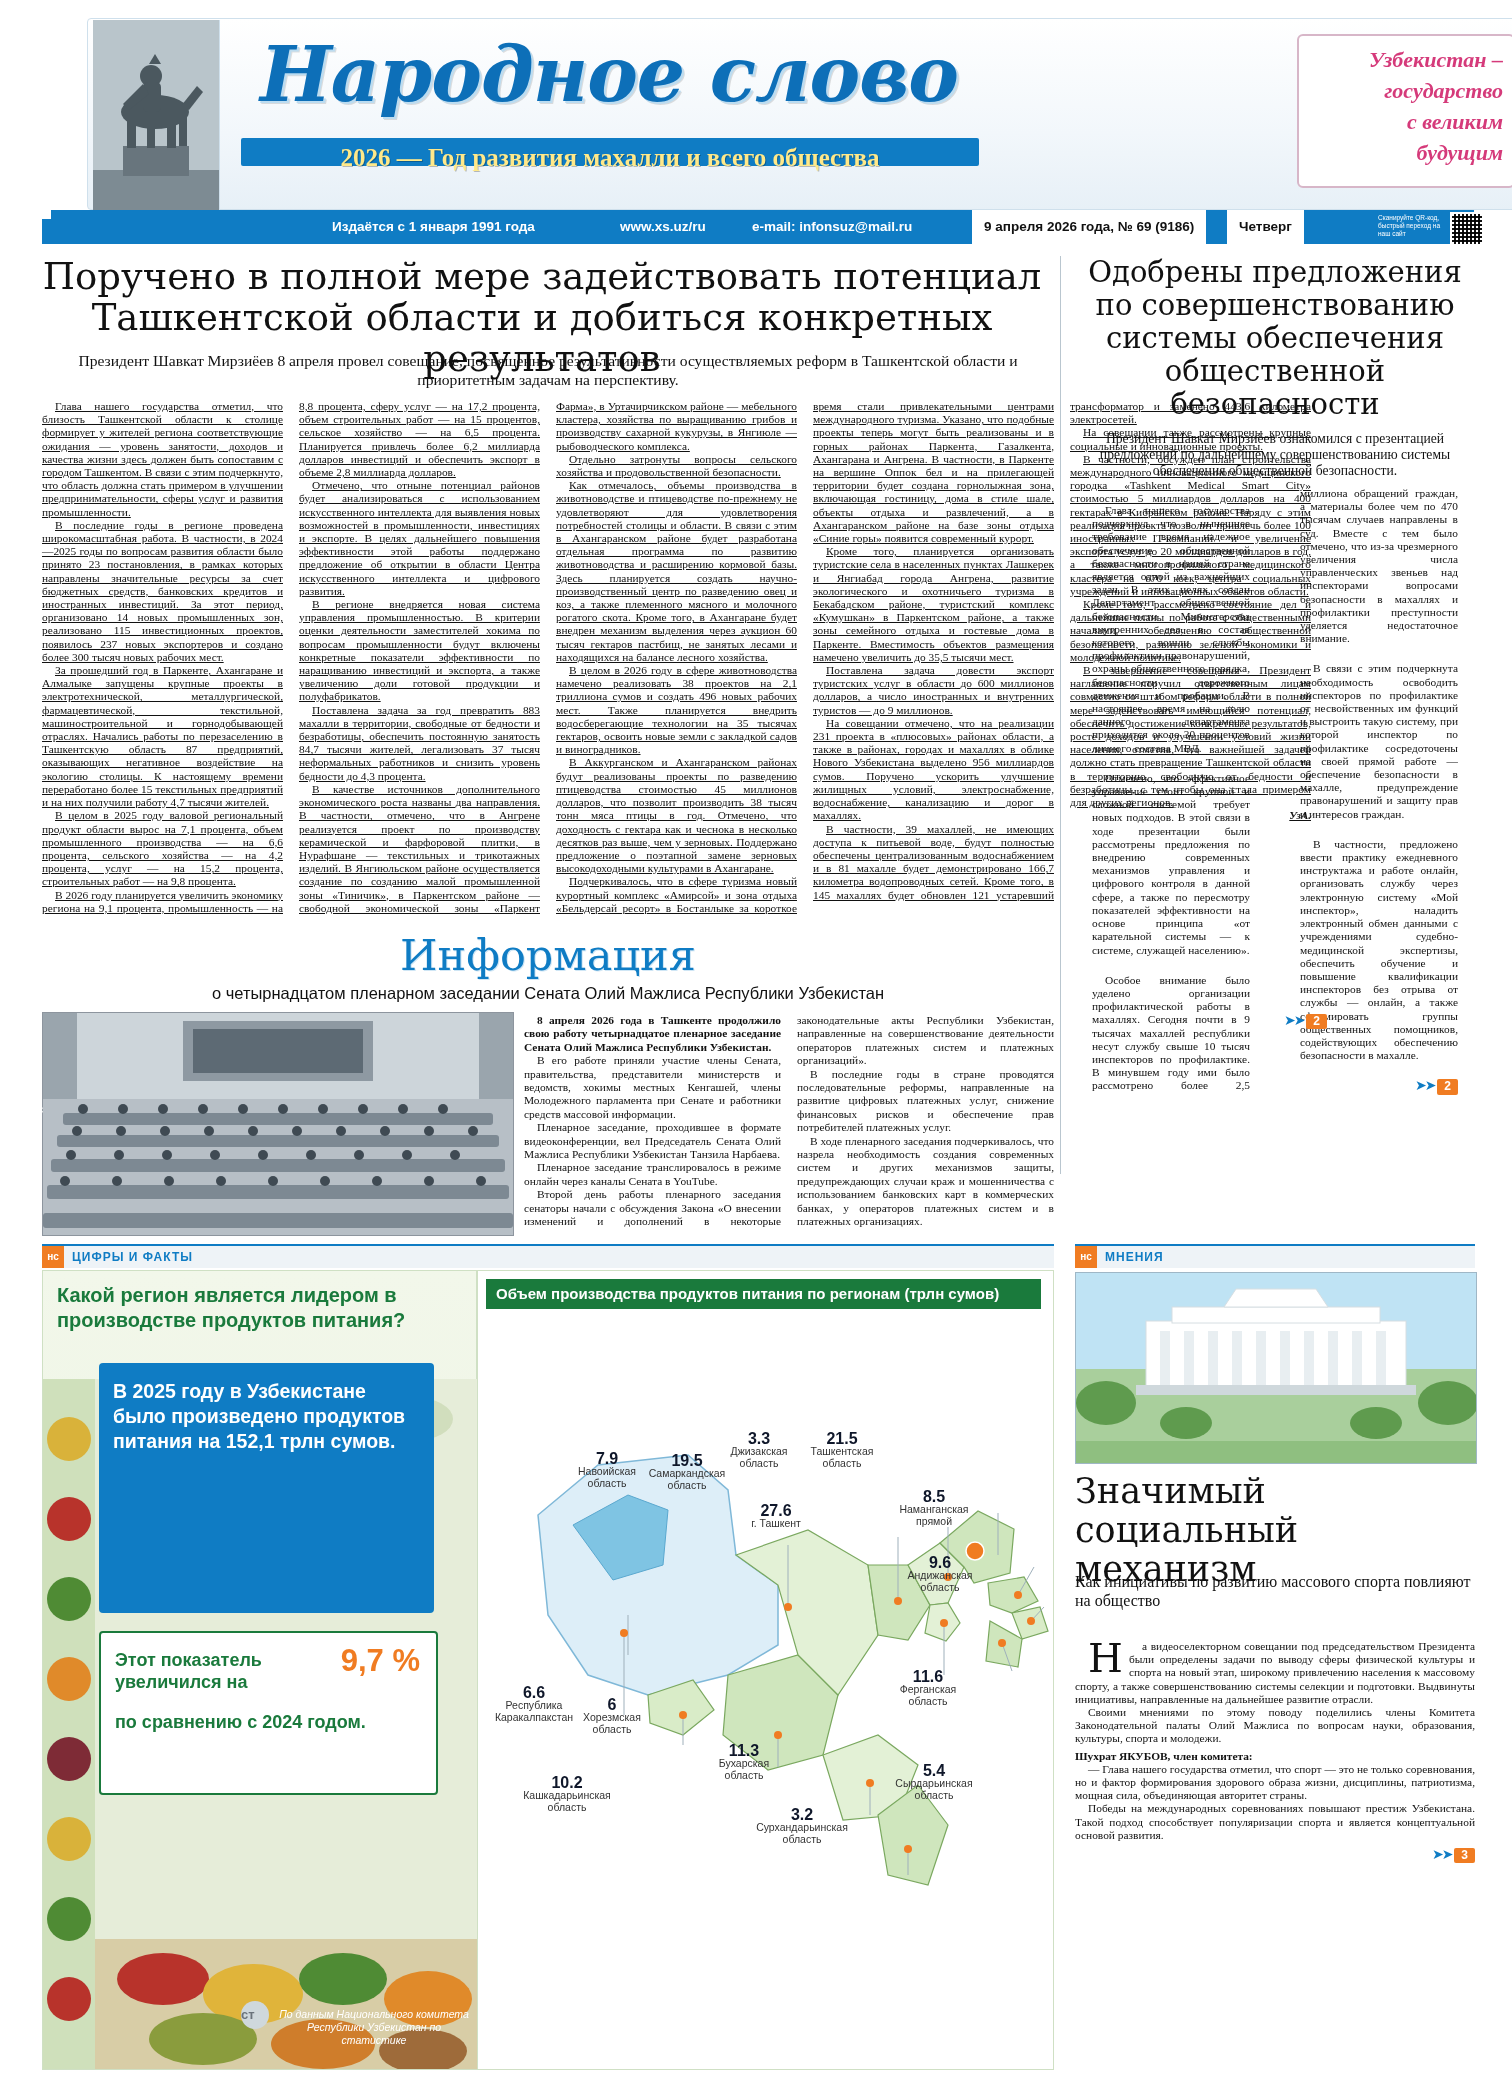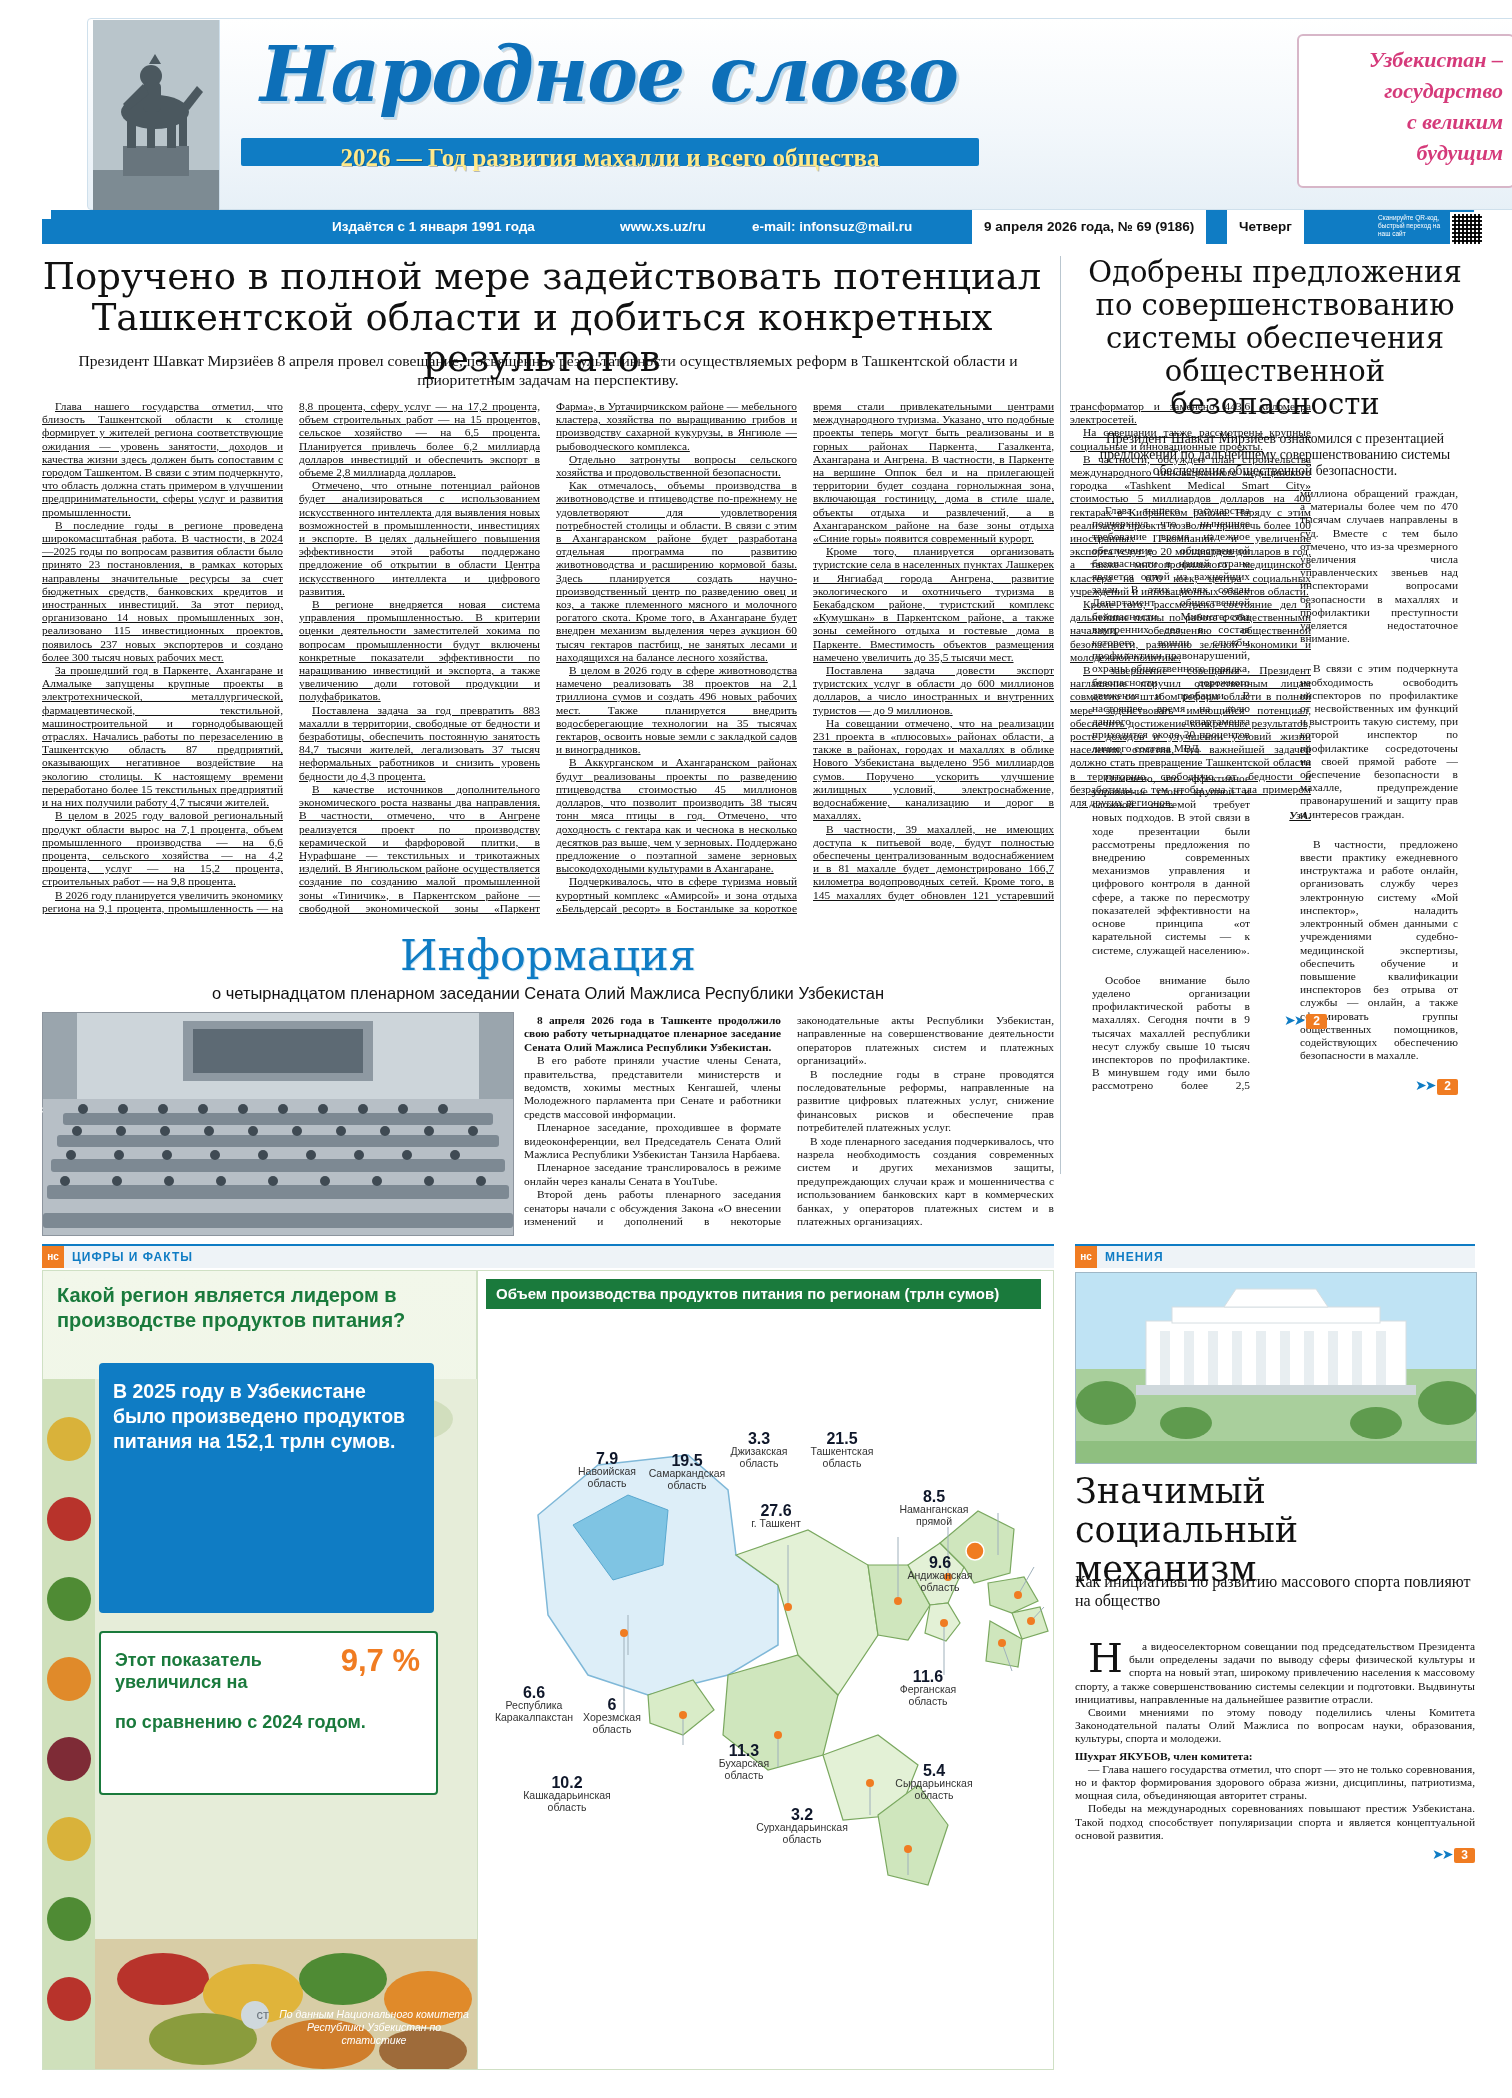--- a/index.html
+++ b/index.html
@@ -161,21 +161,21 @@
     font-family:"Liberation Sans",sans-serif;font-weight:bold;color:#1a7a3c;
   }
   .ig-card2 .l1{position:absolute;left:14px;top:16px;width:180px;font-size:18px;line-height:22px;}
   .ig-card2 .pct{position:absolute;right:16px;top:10px;font-size:31px;color:#f07c22;}
   .ig-card2 .l2{position:absolute;left:14px;top:78px;width:300px;font-size:18px;line-height:22px;}
   .ig-source{
     position:absolute;left:236px;bottom:22px;width:190px;color:#fff;font-family:"Liberation Sans",sans-serif;
     font-size:10.5px;line-height:13px;font-style:italic;text-align:center;
   }
   .ig-source-badge{position:absolute;left:198px;bottom:40px;width:28px;height:28px;border-radius:50%;
-    background:#cfd8dc;color:#6a737b;font-size:13px;font-weight:normal;text-align:right;line-height:28px;
+    background:#cfd8dc;color:#6a737b;font-size:13px;font-weight:bold;text-align:left;line-height:28px;
     font-family:"Liberation Sans",sans-serif;}
 
   .ig-right{position:absolute;left:435px;top:0;width:577px;height:800px;background:#ffffff;border:1px solid #cfe0c4;box-sizing:border-box;}
   .ig-right .hdr{
     position:absolute;left:8px;top:8px;width:555px;height:30px;background:#1a7a3c;color:#fff;
     font-family:"Liberation Sans",sans-serif;font-weight:bold;font-size:15px;line-height:30px;padding-left:10px;box-sizing:border-box;
   }
   .map-wrap{position:absolute;left:0;top:44px;width:577px;height:750px;}
   .reg-lbl{position:absolute;font-family:"Liberation Sans",sans-serif;font-size:10.5px;line-height:12px;color:#333;text-align:center;}
   .reg-lbl b{display:block;font-size:16px;color:#0f172a;font-weight:bold;}

